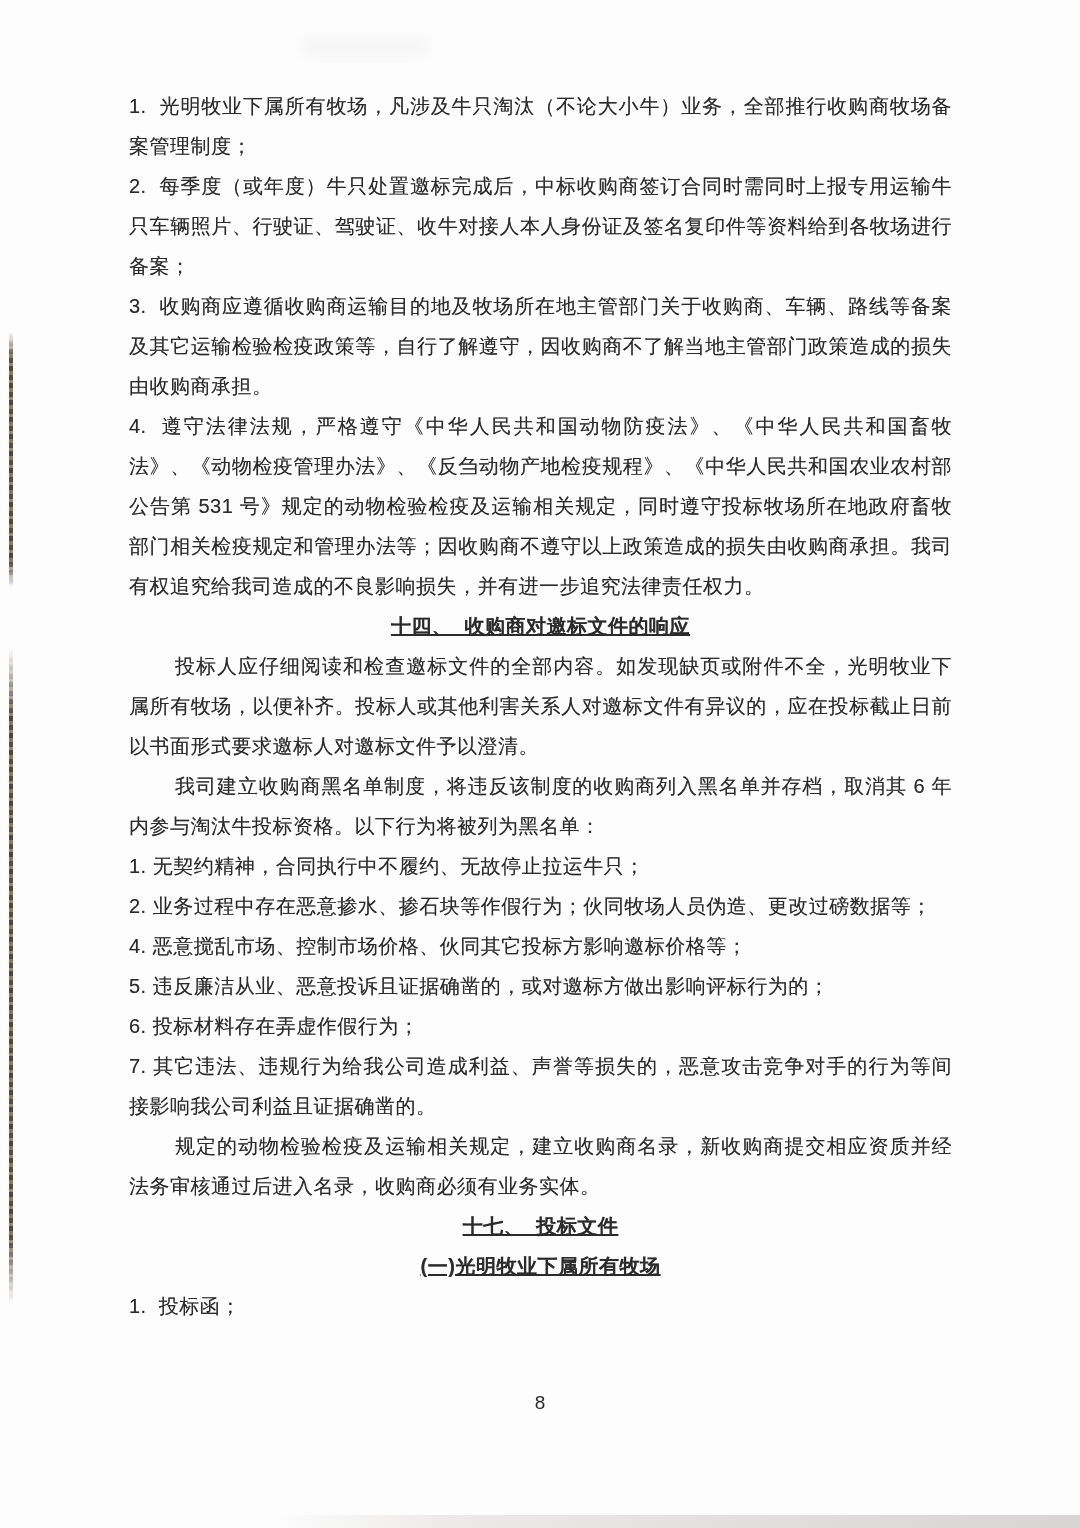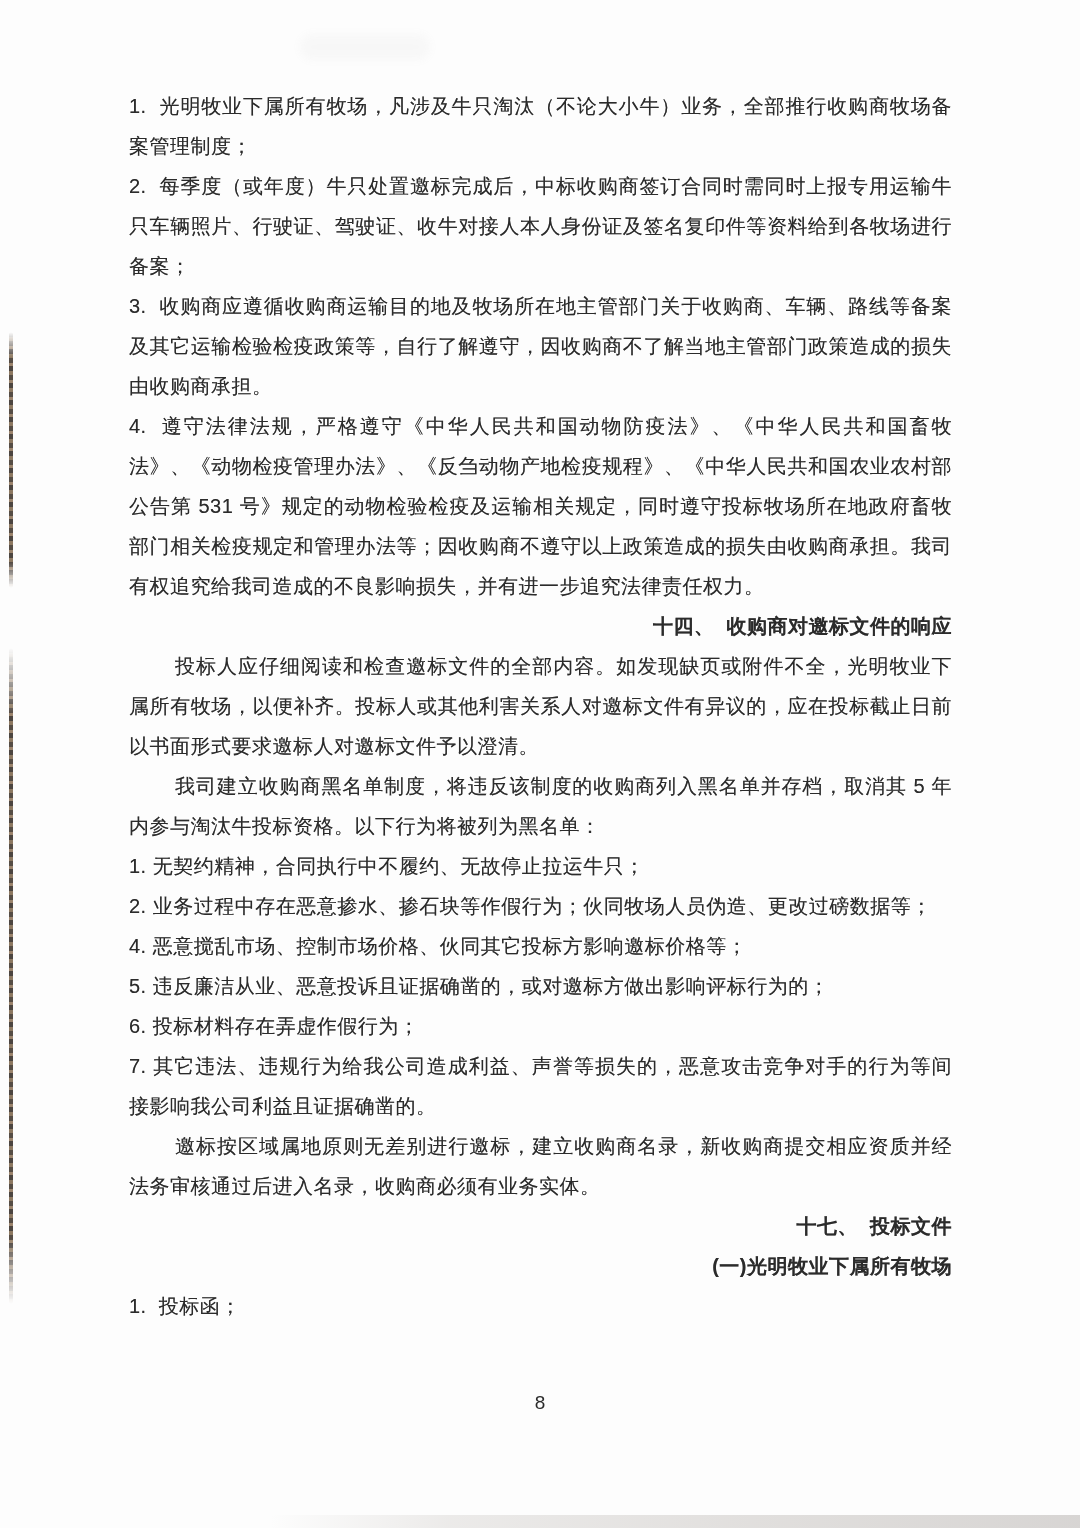--- a/index.html
+++ b/index.html
@@ -26,21 +26,22 @@
     font-size: 20px;
     line-height: 40px;
     text-align: justify;
     color: var(--text, #2b2b2b);
     letter-spacing: 0.5px;
     text-shadow: 0 0 0.6px rgba(20,20,20,0.45);
     word-break: break-all;
   }
   .para.heading, .para.subheading {
     font-weight: bold;
-    text-align: right;
+    text-align: center;
+    text-decoration: underline;
   }
   .para.indent {
     text-indent: 46px;
   }
   .page-number {
     position: absolute;
     top: 1392px;
     left: 0;
     width: 1080px;
     text-align: center;
@@ -99,28 +100,28 @@
 
   <div class="scan-smudge"></div>
 
   <div class="content">
       <p class="para item">1.&nbsp;&nbsp;光明牧业下属所有牧场，凡涉及牛只淘汰（不论大小牛）业务，全部推行收购商牧场备案管理制度；</p>
       <p class="para item">2.&nbsp;&nbsp;每季度（或年度）牛只处置邀标完成后，中标收购商签订合同时需同时上报专用运输牛只车辆照片、行驶证、驾驶证、收牛对接人本人身份证及签名复印件等资料给到各牧场进行备案；</p>
       <p class="para item">3.&nbsp;&nbsp;收购商应遵循收购商运输目的地及牧场所在地主管部门关于收购商、车辆、路线等备案及其它运输检验检疫政策等，自行了解遵守，因收购商不了解当地主管部门政策造成的损失由收购商承担。</p>
       <p class="para item">4.&nbsp;&nbsp;遵守法律法规，严格遵守《中华人民共和国动物防疫法》、《中华人民共和国畜牧法》、《动物检疫管理办法》、《反刍动物产地检疫规程》、《中华人民共和国农业农村部公告第 531 号》规定的动物检验检疫及运输相关规定，同时遵守投标牧场所在地政府畜牧部门相关检疫规定和管理办法等；因收购商不遵守以上政策造成的损失由收购商承担。我司有权追究给我司造成的不良影响损失，并有进一步追究法律责任权力。</p>
       <p class="para heading">十四、&nbsp;&nbsp;收购商对邀标文件的响应</p>
       <p class="para indent">投标人应仔细阅读和检查邀标文件的全部内容。如发现缺页或附件不全，光明牧业下属所有牧场，以便补齐。投标人或其他利害关系人对邀标文件有异议的，应在投标截止日前以书面形式要求邀标人对邀标文件予以澄清。</p>
-      <p class="para indent">我司建立收购商黑名单制度，将违反该制度的收购商列入黑名单并存档，取消其 5 年内参与淘汰牛投标资格。以下行为将被列为黑名单：</p>
+      <p class="para indent">我司建立收购商黑名单制度，将违反该制度的收购商列入黑名单并存档，取消其 6 年内参与淘汰牛投标资格。以下行为将被列为黑名单：</p>
       <p class="para item">1.&nbsp;无契约精神，合同执行中不履约、无故停止拉运牛只；</p>
       <p class="para item">2.&nbsp;业务过程中存在恶意掺水、掺石块等作假行为；伙同牧场人员伪造、更改过磅数据等；</p>
       <p class="para item">4.&nbsp;恶意搅乱市场、控制市场价格、伙同其它投标方影响邀标价格等；</p>
       <p class="para item">5.&nbsp;违反廉洁从业、恶意投诉且证据确凿的，或对邀标方做出影响评标行为的；</p>
       <p class="para item">6.&nbsp;投标材料存在弄虚作假行为；</p>
       <p class="para item">7.&nbsp;其它违法、违规行为给我公司造成利益、声誉等损失的，恶意攻击竞争对手的行为等间接影响我公司利益且证据确凿的。</p>
-      <p class="para indent">邀标按区域属地原则无差别进行邀标，建立收购商名录，新收购商提交相应资质并经法务审核通过后进入名录，收购商必须有业务实体。</p>
+      <p class="para indent">规定的动物检验检疫及运输相关规定，建立收购商名录，新收购商提交相应资质并经法务审核通过后进入名录，收购商必须有业务实体。</p>
       <p class="para heading">十七、&nbsp;&nbsp;投标文件</p>
       <p class="para subheading">(一)光明牧业下属所有牧场</p>
       <p class="para item">1.&nbsp;&nbsp;投标函；</p>
     </div>
 
   <div class="page-number">8</div>
 
   <div class="edge-line seg1"></div>
   <div class="edge-line seg2"></div>
   <div class="bottom-strip"></div>

